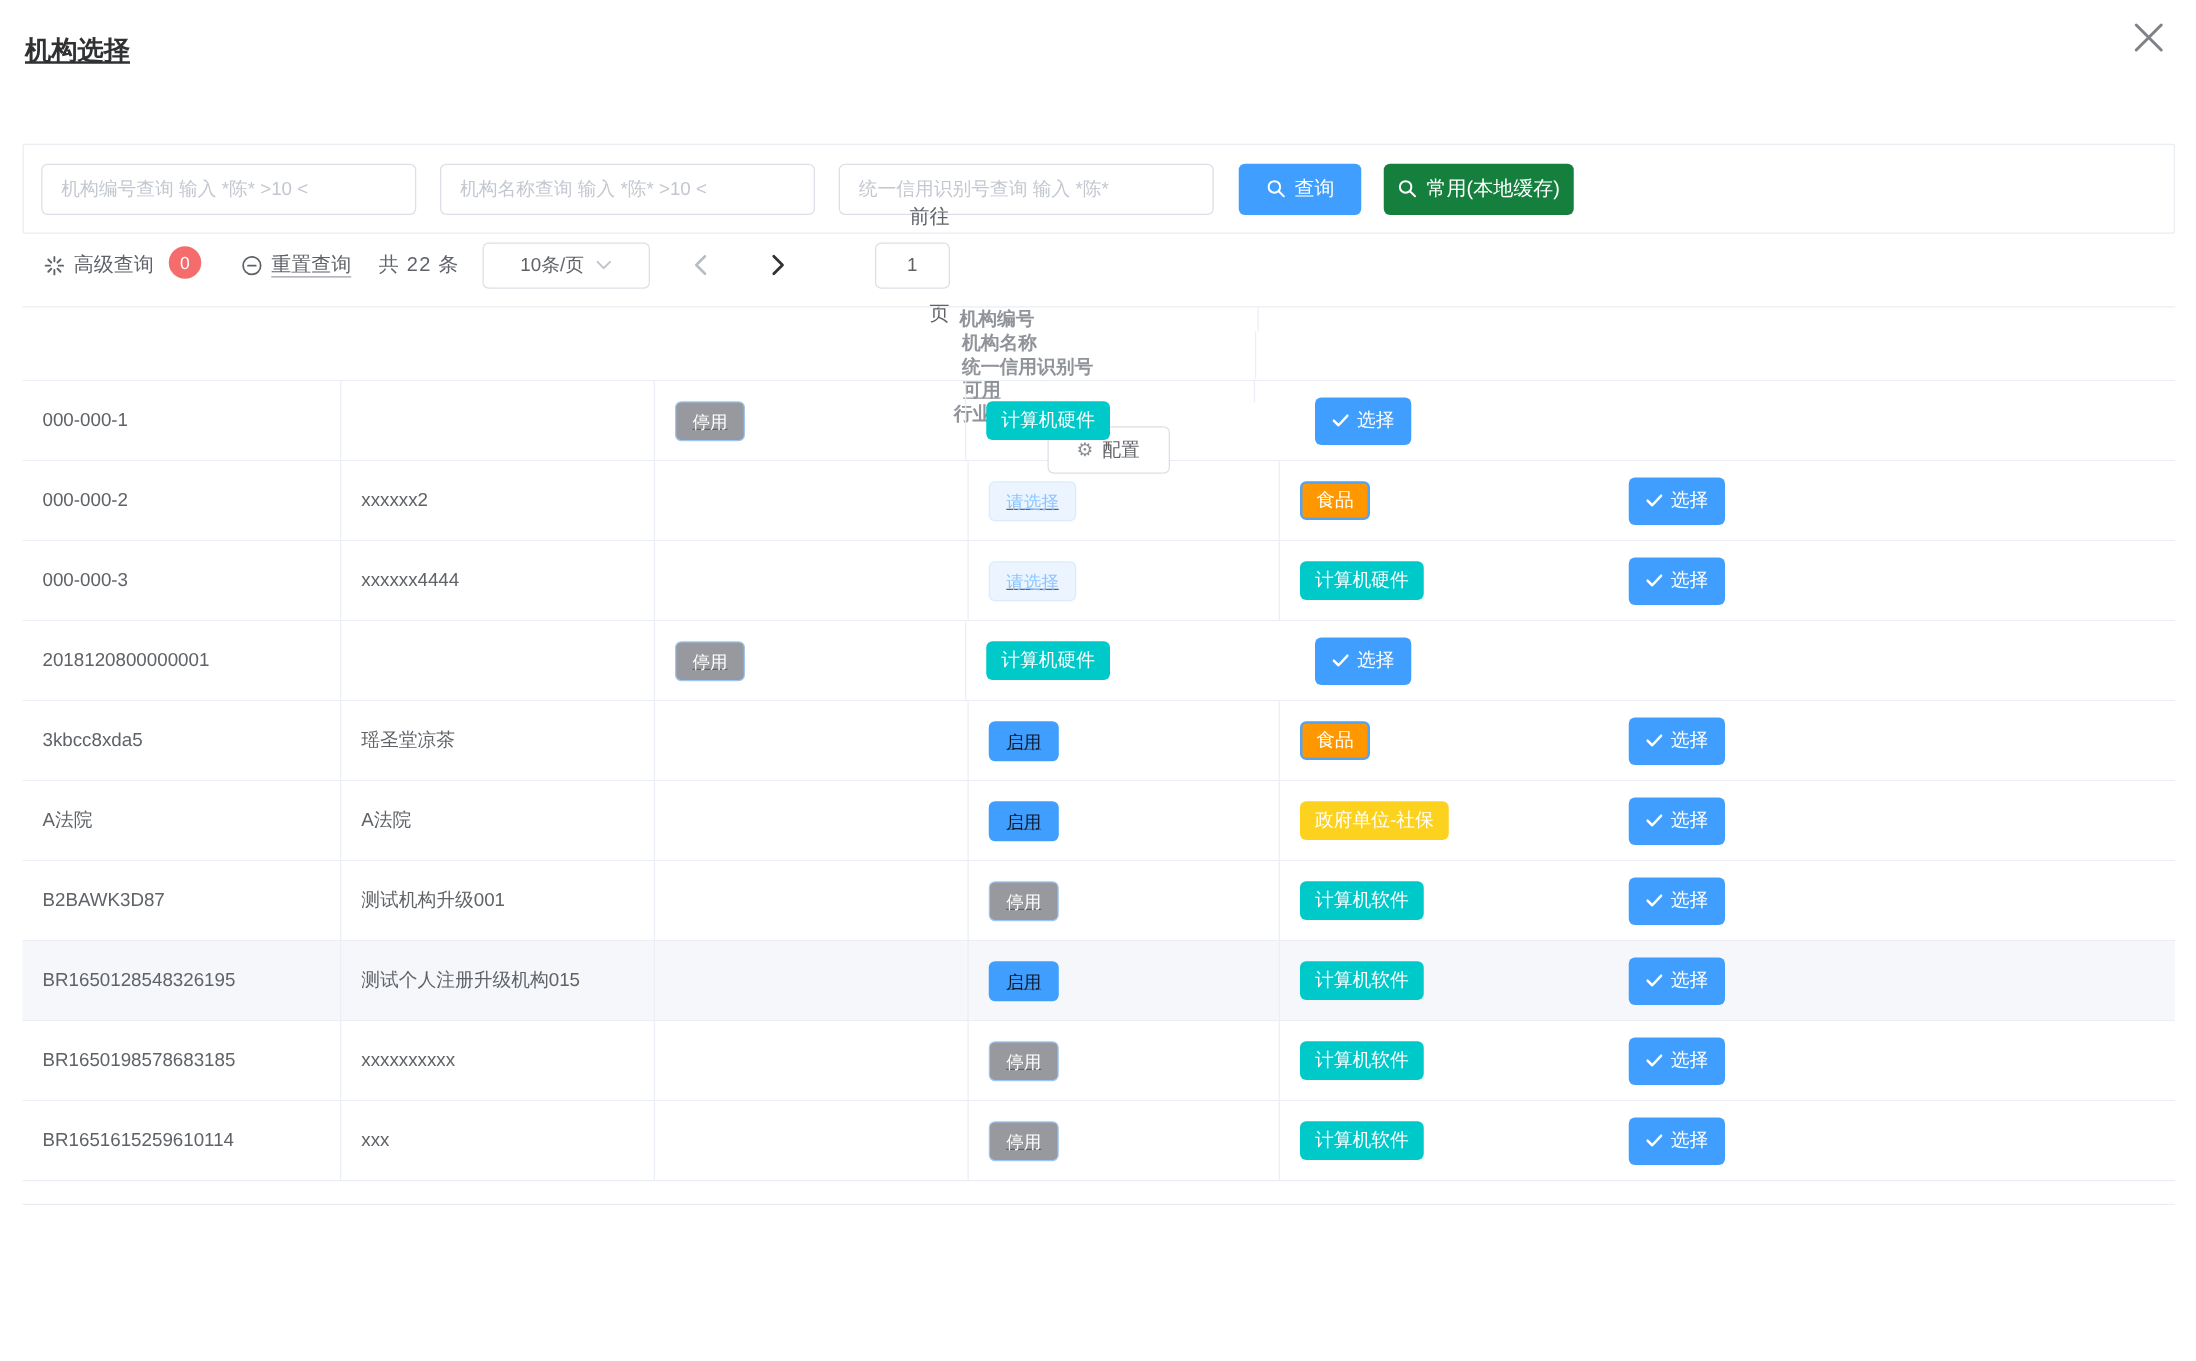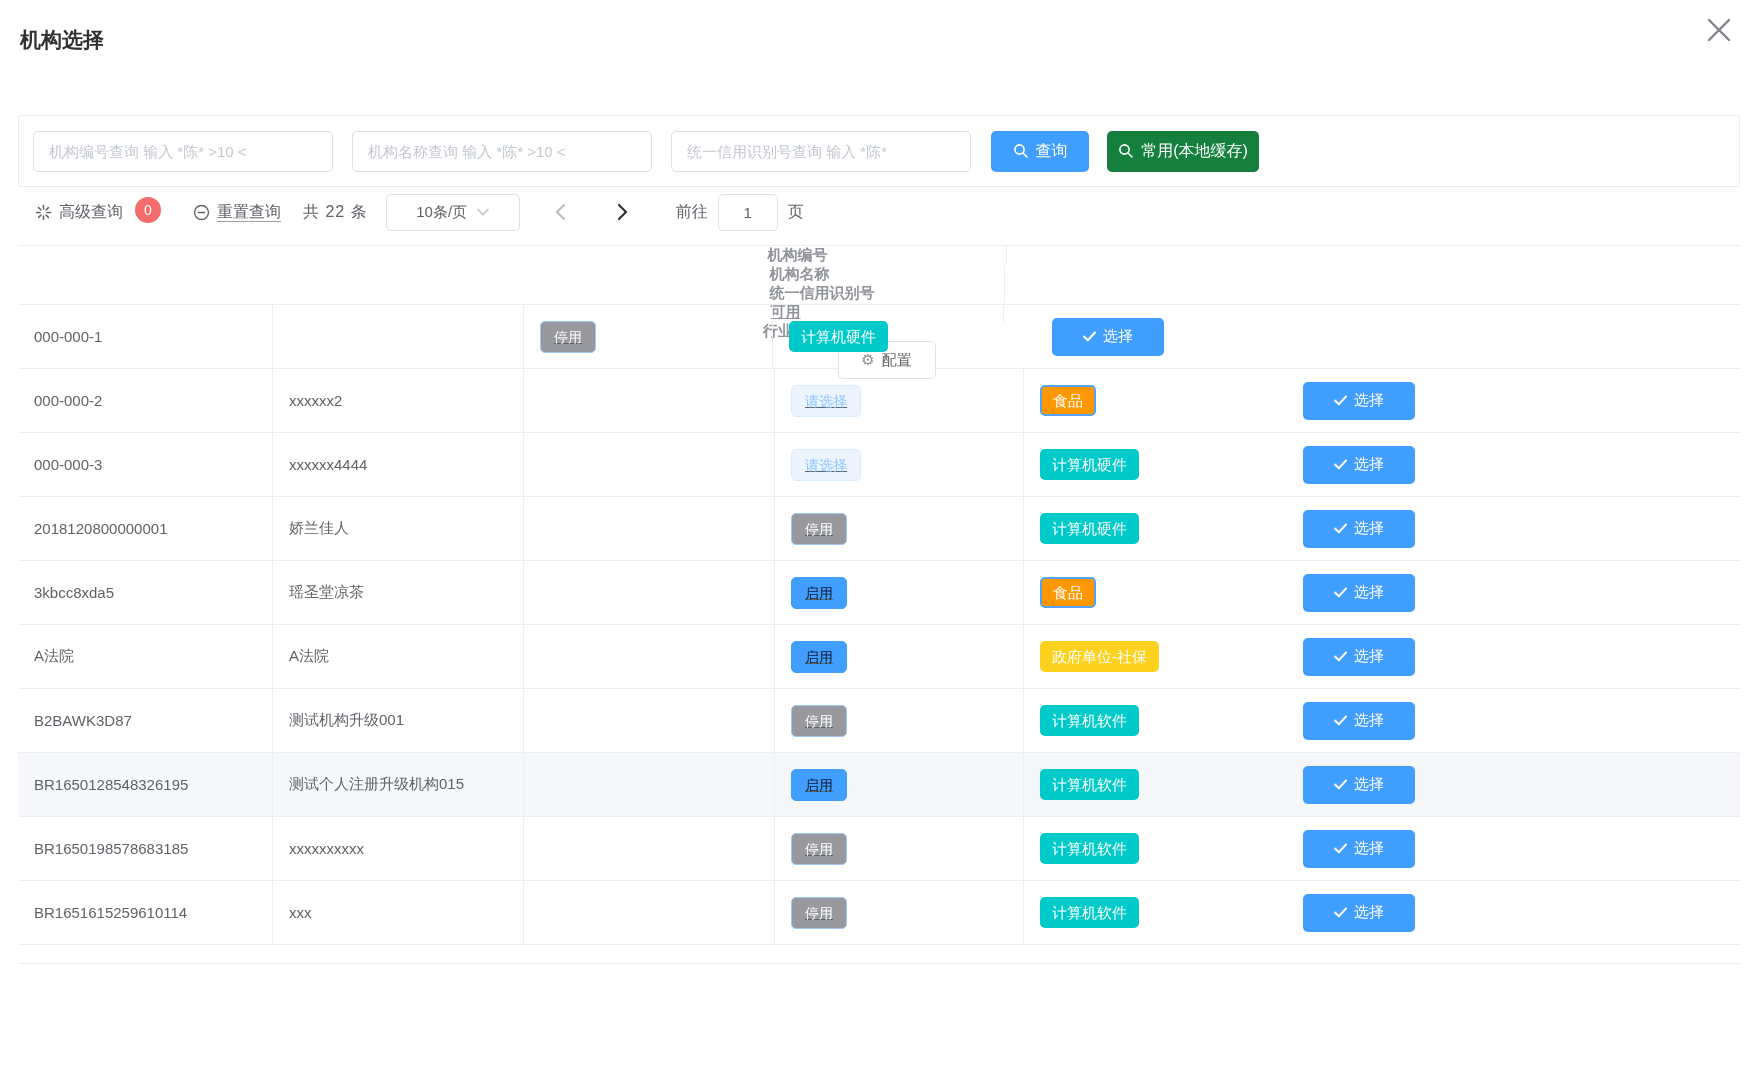--- a/index.html
+++ b/index.html
@@ -1,21 +1,21 @@
 <!DOCTYPE html>
 <html style="--primary: #409eff; --cyan: #00c9c9; --orange: #ff9800; --yellow: #fdd21f; --gray: #97999e; --red: #f56c6c;"><head>
 <meta charset="utf-8">
 <style>
   * { margin:0; padding:0; box-sizing:border-box; }
   html,body { width:1757px; height:1089px; background:#fff; overflow:hidden;
     font-family:"Liberation Sans","DejaVu Sans",sans-serif; }
   .modal { position:relative; width:1757px; height:1089px; background:#fff; }
 
   
-  .modal-title { position:absolute; left:20px; top:26px; font-size:21px; font-weight:600; color:#303133; }
+  .modal-title { position:absolute; left:20px; top:26px; font-size:21px; font-weight:600; color:#303133;text-decoration:underline; }
   .close { position:absolute; right:20px; top:12px; width:36px; height:36px; cursor:pointer;
     display:flex; align-items:center; justify-content:center; }
 
   
   .filter-box { position:absolute; left:18px; top:115px; width:1722px; height:72px;
     border:1px solid #e9ecf1; border-radius:2px; display:flex; align-items:center; padding:0 14px; }
   .f-input { width:300px; height:41px; border:1px solid #dcdfe6; border-radius:5px; padding:0 15px;
     font-size:15px; color:#606266; outline:none; margin-right:19px; font-family:inherit; }
   .f-input::placeholder { color:#c3c8d0; }
   .btn-primary { height:41px; background:var(--primary); color:#fff; border:none; border-radius:5px;
@@ -31,21 +31,21 @@
   .badge { margin-left:5px; width:26px; height:26px; border-radius:50%; background:var(--red);
     color:#fff; font-size:14px; display:flex; align-items:center; justify-content:center; transform:translateY(-2px); }
   .reset { margin-left:32px; display:flex; align-items:center; gap:7px; cursor:pointer; }
   .reset-text { text-decoration:underline; text-underline-offset:4px; text-decoration-color:#9aa0a6; }
   .total { margin-left:22px; letter-spacing:1px; }
   .page-size { margin-left:18px; width:134px; height:37px; border:1px solid #dcdfe6; border-radius:5px;
     display:flex; align-items:center; justify-content:center; gap:10px; font-size:15px; color:#606266; cursor:pointer; }
   .nav { width:22px; height:22px; display:flex; align-items:center; justify-content:center; cursor:pointer; }
   .nav.prev { margin-left:30px; }
   .nav.next { margin-left:40px; }
-  .goto { margin-left:42px; display:flex; align-items:center; gap:10px; }
+  .goto { margin-left:66px; display:flex; align-items:flex-end; gap:10px;flex-direction:column; }
   .goto-input { width:60px; height:37px; border:1px solid #dcdfe6; border-radius:5px; text-align:center;
     font-size:15px; color:#606266; outline:none; font-family:inherit; }
 
   
   .table { position:absolute; left:18px; top:245px; width:1722px; }
   .thead { display:flex; height:60px; align-items:center; border-top:1px solid #ebeef5;
     border-bottom:1px solid #ebeef5; color:#909399; font-size:15px; font-weight:600;flex-direction:column; }
   .tr { display:flex; height:64px; align-items:center; border-bottom:1px solid #ebeef5;
     color:#5f6368; font-size:15px; background:#fff; }
   .tr.hl { background:#f5f7fa; }
@@ -66,21 +66,21 @@
   .status-badge { padding:8px 13px; border-radius:5px; font-size:14px; line-height:1; cursor:pointer; }
   .status-disabled { background:var(--gray); color:#fff; border:1px solid #9cc7f2; }
   .status-enabled  { background:var(--primary); color:#0f172a; border:1px solid var(--primary); }
   .status-plain    { background:#ecf5ff; color:#8cc5ff; border:1px solid #d9ecff; }
 
   .industry-badge { padding:8px 12px; border-radius:5px; font-size:15px; line-height:1; color:#fff; }
   .ind-cyan   { background:var(--cyan); }
   .ind-orange { background:var(--orange); border:2px solid #55a3f0; padding:6px 11px; }
   .ind-yellow { background:var(--yellow); }
 
-  .select-btn { margin-left:-1px; width:112px; height:38px; background:var(--primary); border:none;
+  .select-btn { margin-left:-1px; width:77px; height:38px; background:var(--primary); border:none;
     border-radius:5px; color:#fff; font-size:15px; display:inline-flex; align-items:center;
     justify-content:center; gap:7px; cursor:pointer; font-family:inherit; }
 
   svg { display:block; }
 </style>
 </head>
 <body>
 
 <div class="modal">
 
@@ -249,21 +249,20 @@
                   <path d="M1 5.5 L4.8 9.2 L12 1.5" stroke="#fff" stroke-width="2" fill="none" stroke-linecap="round" stroke-linejoin="round"></path>
                 </svg>
         </span>
         <span class="sel-label">选择</span>
       </button>
     </div>
   </div>
 
   <div class="tr">
     <div class="c1">2018120800000001</div>
-    <div class="c2">娇兰佳人</div>
     <div class="c3"></div>
     <div class="c4">
       <span class="status-badge status-disabled">停用</span>
     </div>
     <div class="c5">
       <span class="industry-badge ind-cyan">计算机硬件</span>
     </div>
     <div class="c6">
       <button class="select-btn">
         <span>

